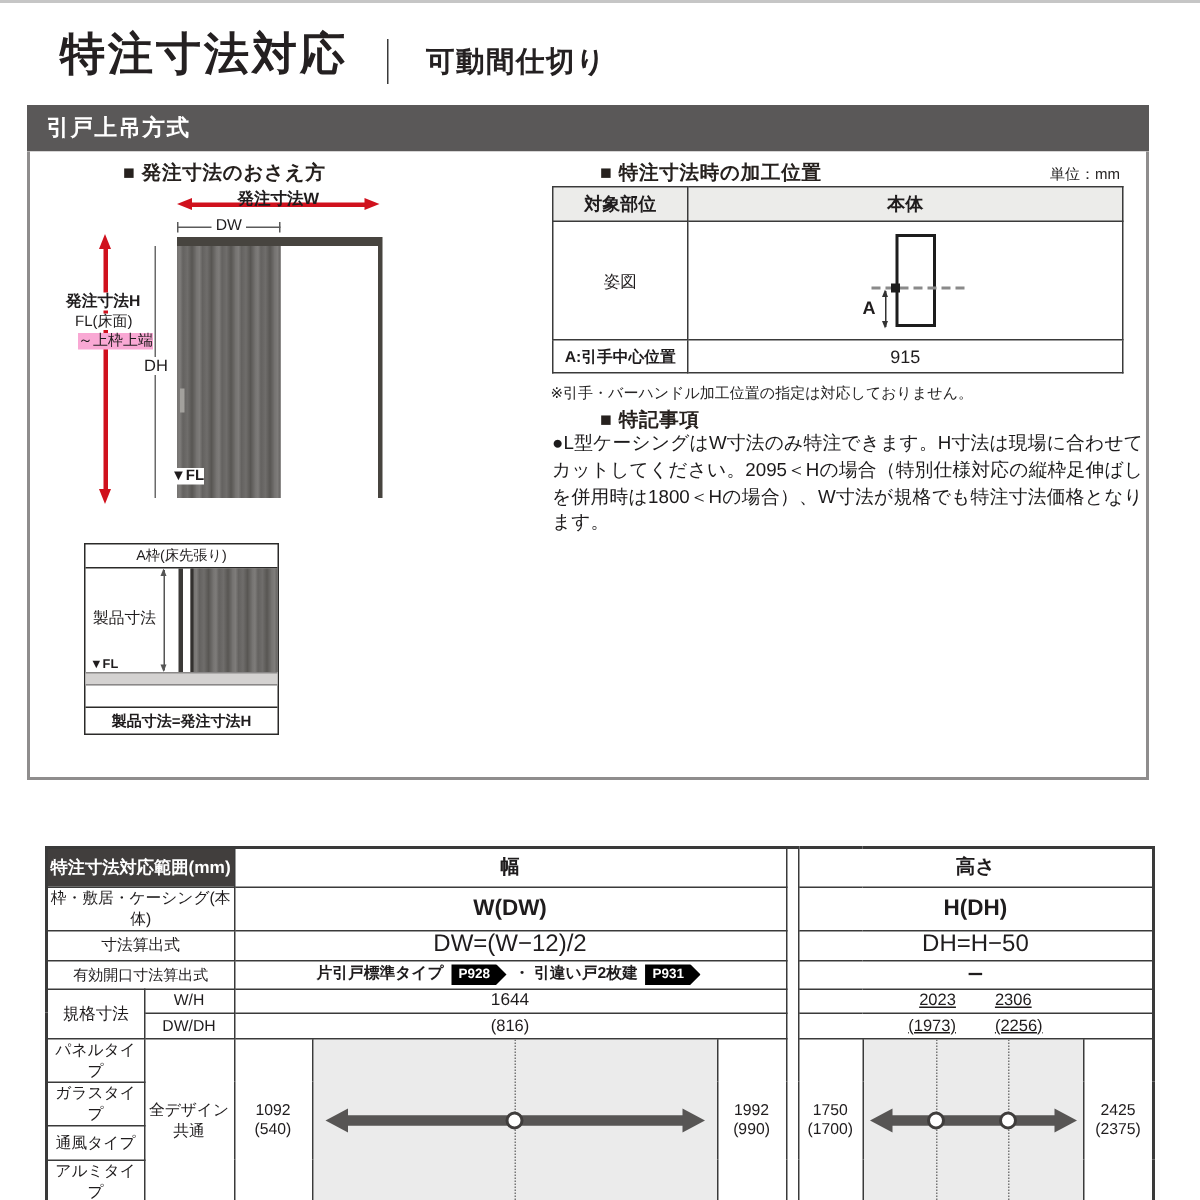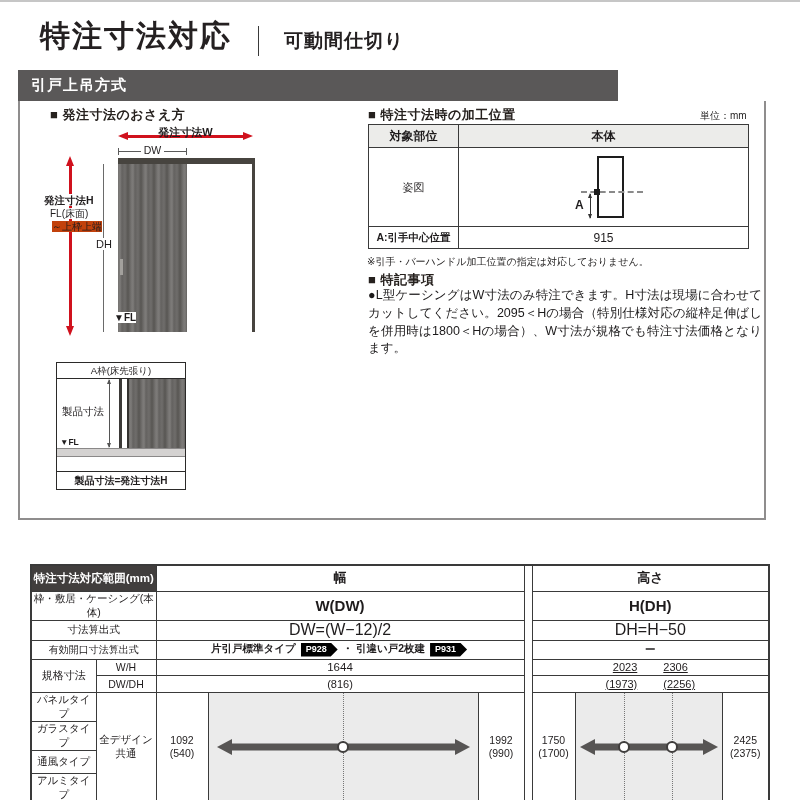--- a/index.html
+++ b/index.html
@@ -6,24 +6,24 @@
   html,body { background:#ffffff; }
   body { font-family:"Liberation Sans","DejaVu Sans",sans-serif; color:#1f1c1d; }
   .page { position:relative; width:800px; height:800px; background:#fff; overflow:hidden; }
 
   .topline { position:absolute; left:0; top:0; width:800px; height:2px; background:#c6c6c6; }
 
   .doc-title { position:absolute; left:40px; top:16px; font-size:30px; font-weight:bold; letter-spacing:2px; color:#242021; }
   .title-divider { position:absolute; left:258px; top:26px; width:1px; height:30px; background:#3a3a3a; }
   .doc-subtitle { position:absolute; left:284px; top:28px; font-size:19px; font-weight:bold; letter-spacing:1px; color:#242021; }
 
-  .banner { position:absolute; left:18px; top:70px; width:600px; height:31px; background:#5a5858; color:#fff; font-size:15px; font-weight:bold; letter-spacing:1px; display:flex; align-items:center; padding-left:13px; }
+  .banner { position:absolute; left:18px; top:70px; width:748px; height:31px; background:#5a5858; color:#fff; font-size:15px; font-weight:bold; letter-spacing:1px; display:flex; align-items:center; padding-left:13px; }
   .content-box { position:absolute; left:18px; top:101px; width:748px; height:419px; border:2px solid #8f8d8d; border-top:none; background:#fff; }
 
-  .sec-heading { position:absolute; font-size:13px; font-weight:bold; color:#26211e; letter-spacing:0.5px; }
+  .sec-heading { position:absolute; font-size:13px; font-weight:bold; color:#26211e; letter-spacing:0.5px;margin-left:32px; }
 
   
   .diag1 { position:absolute; left:40px; top:122px; width:300px; height:224px; }
   .wood {
     background:#6b6967;
     background-image:repeating-linear-gradient(90deg,#757371 0px,#7e7c7a 2px,#646260 4px,#6f6d6b 7px,#585653 10px,#73716f 13px);
   }
   .rarrow-h { position:absolute; height:9px; }
   .rarrow-h .bar { position:absolute; left:8px; right:8px; top:3px; height:3px; background:#d0111d; }
   .rarrow-h .hd-l { position:absolute; left:0; top:0; width:0; height:0; border-style:solid; border-color:transparent; border-width:4.5px 10px 4.5px 0; border-right-color:#d0111d; }
@@ -132,21 +132,21 @@
     <div class="rarrow-v" style="left:26px; top:34px; height:180px;">
       <div class="bar"></div>
       <div class="hd-t"></div>
       <div class="hd-b"></div>
     </div>
 
     <div class="dimline-v" style="left:63px; top:42px; height:168px;"></div>
 
     <div class="lab" style="left:4px; top:72px; font-size:10.5px; font-weight:bold;"><span style="background:#fff;">発注寸法H</span></div>
     <div class="lab" style="left:10px; top:85px; font-size:10px;"><span style="background:#fff;">FL(床面)</span></div>
-    <div class="lab" style="left:12px; top:98px; font-size:10px;"><span style="background:#c2410c;">～上枠上端</span></div>
+    <div class="lab" style="left:12px; top:98px; font-size:10px;"><span style="background:#f9a8d4;">～上枠上端</span></div>
 
     <div class="lab" style="left:54px; top:116px; font-size:11px;"><span style="background:#fff; padding:0 2px;">DH</span></div>
 
     <div class="lab" style="left:74px; top:190px; font-size:10px; font-weight:bold;"><span style="background:#fff;">▼FL</span></div>
   </div>
 
   <div class="diag2">
     <div class="diag2-title">A枠(床先張り)</div>
     <div class="diag2-draw">
       <div class="diag2-wood wood"></div>

